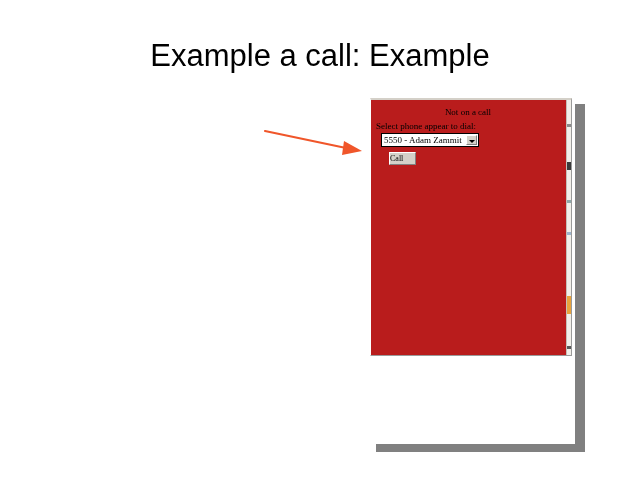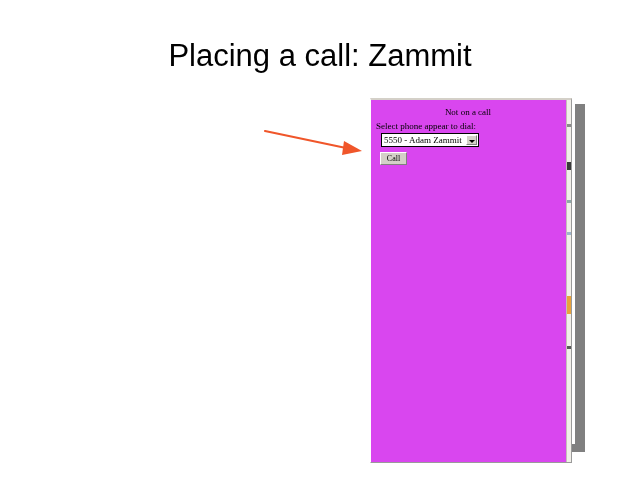--- a/index.html
+++ b/index.html
@@ -59,22 +59,22 @@
     height: 40px;
     pointer-events: none;
   }
 
   
   .screenshot {
     position: absolute;
     left: 370px;
     top: 98px;
     width: 202px;
-    height: 365px;
-    background: #d946ef;
+    height: 258px;
+    background: #b91c1c;
     box-sizing: border-box;
     border-top: 2px solid #d4d0c8;
     border-left: 1px solid #ffffff;
     border-right: 1px solid #9a9a9a;
     border-bottom: 1px solid #9a9a9a;
   }
   
   .shadow-right {
     position: absolute;
     left: 575px;
@@ -173,43 +173,43 @@
     width: 0;
     height: 0;
     border-left: 3px solid transparent;
     border-right: 3px solid transparent;
     border-top: 3px solid #000000;
   }
 
   
   .call-button {
     margin-top: 4px;
-    margin-left: 5px;
+    margin-left: 14px;
     width: 27px;
     height: 13px;
     background: #d4d0c8;
     border-top: 1px solid #ffffff;
     border-left: 1px solid #ffffff;
     border-right: 1px solid #808080;
     border-bottom: 1px solid #808080;
     box-sizing: border-box;
     font-family: "Liberation Serif", serif;
     font-size: 8px;
     color: #000000;
-    text-align: center;
+    text-align: left;
     line-height: 11px;
     padding: 0;
   }
 </style>
 </head>
 <body>
 
 <div class="slide">
 
-  <div class="slide-title">Placing a call: Zammit</div>
+  <div class="slide-title">Example a call: Example</div>
 
 
   <svg class="arrow-annotation" viewBox="0 0 112 40">
     <line x1="7" y1="9" x2="88" y2="26" stroke="#F0562A" stroke-width="2.2" stroke-linecap="round"></line>
     <polygon points="86,19 104,29 84,33" fill="#F0562A"></polygon>
   </svg>
 
   <div class="shadow-right"></div>
   <div class="shadow-bottom"></div>
 

